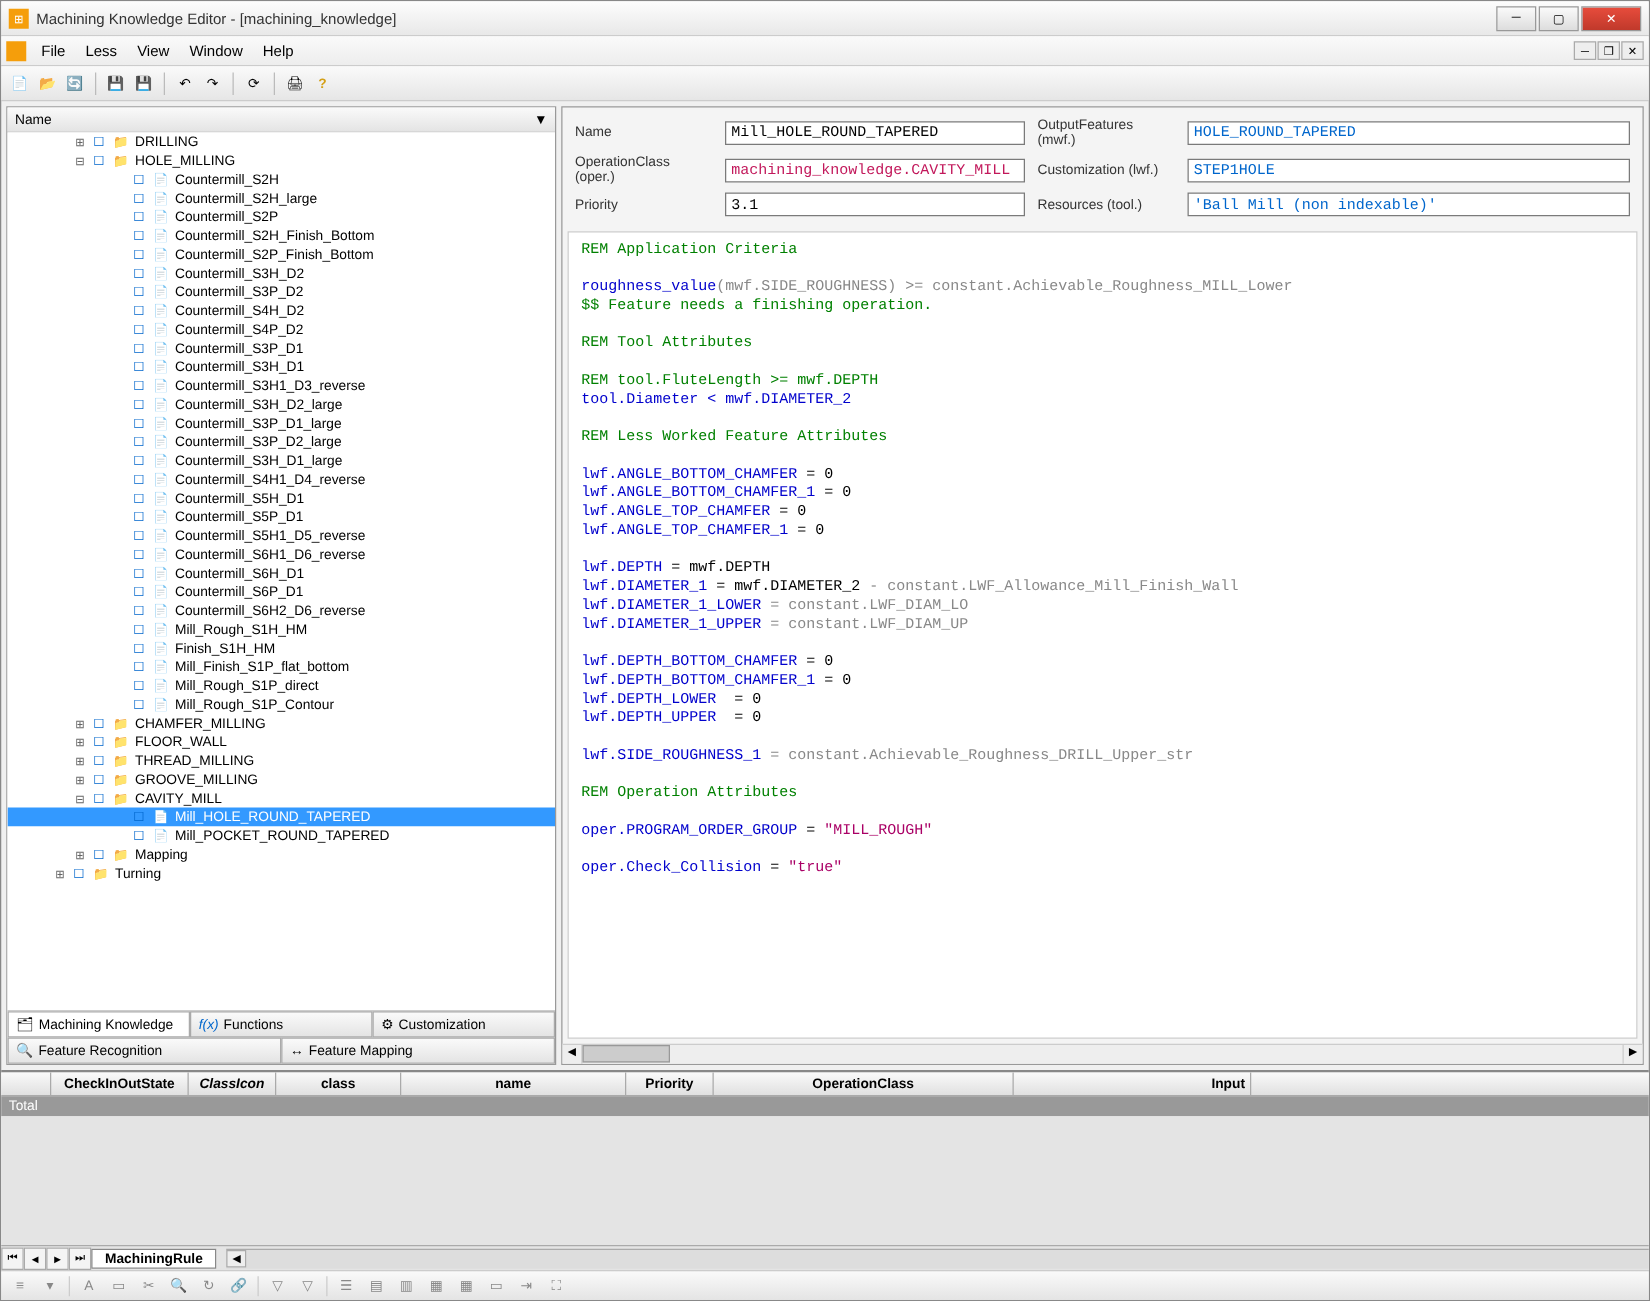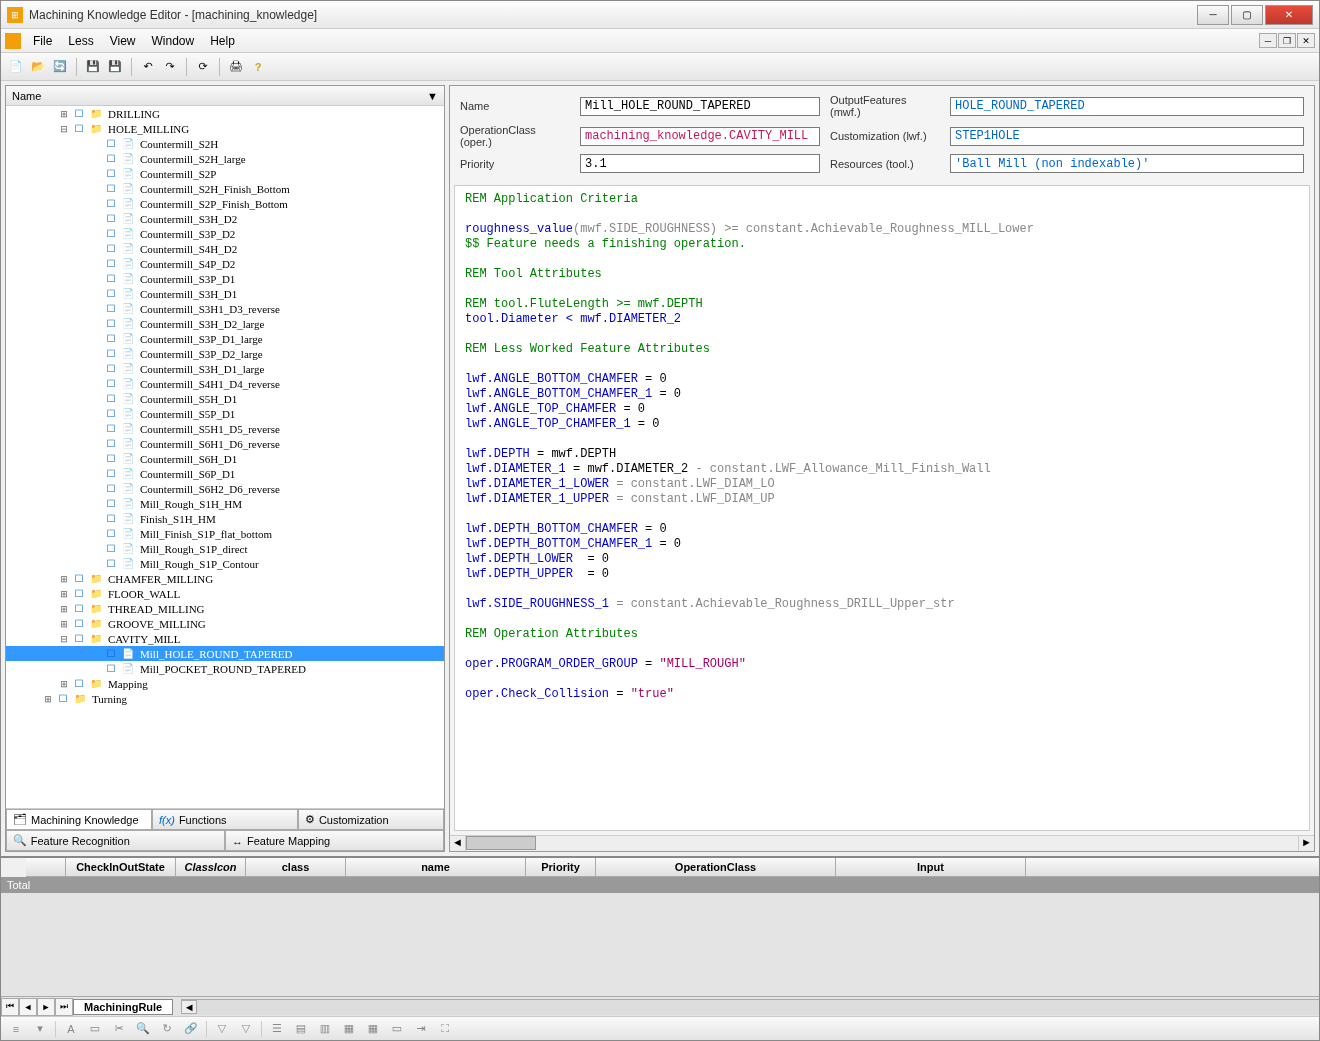--- a/index.html
+++ b/index.html
@@ -22,40 +22,40 @@
 .main { flex: 1; display: flex; min-height: 0; padding: 4px; gap: 4px; }
 .left-panel { width: 440px; display: flex; flex-direction: column; border: 1px solid #999; background:#fff; }
 .tree-header { height: 20px; background: linear-gradient(#fafafa, #e4e4e4); border-bottom: 1px solid #ccc; display:flex; align-items:center; padding:0 6px; justify-content:space-between; }
 .tree { flex:1; overflow:auto; background:#fff; font-size:11px; }
 .tree-row { display:flex; align-items:center; height:15px; padding-left:4px; white-space:nowrap; cursor:pointer; }
 .tree-row.selected { background:#3399ff; color:#fff; }
 .tree-toggle { width:12px; height:12px; display:inline-flex; align-items:center; justify-content:center; font-size:9px; color:#666; }
 .tree-icon { width:14px; height:14px; display:inline-flex; align-items:center; justify-content:center; font-size:10px; margin:0 2px; }
 .tree-icon.folder { color:#3b82f6; }
 .tree-icon.item { color:#059669; }
-.tree-label { padding:0 2px;font-family:Liberation Serif, serif; }
+.tree-label { padding:0 2px; }
 .bottom-tabs { display:flex; flex-wrap:wrap; border-top:1px solid #ccc; background:#f4f4f4; }
 .bottom-tab { flex:1; min-width:140px; border:1px solid #aaa; padding:3px 6px; font-size:11px; cursor:pointer; background:linear-gradient(#fafafa,#e4e4e4); display:flex; align-items:center; gap:4px; }
 .bottom-tab.active { background:#fff; }
 .right-panel { flex:1; display:flex; flex-direction:column; border:1px solid #999; background:#f4f4f4; }
 .form-area { padding:8px 10px; display:grid; grid-template-columns: 110px 240px 110px 1fr; gap:6px 10px; align-items:center; font-size:11px; }
 .form-label { color:#333; }
 .form-input { border:1px solid #7a7a7a; background:#fff; padding:2px 4px; font-family:'Courier New',monospace; font-size:12px; height:19px; }
 .form-input.blue { color:#0066cc; }
 .form-input.magenta { color:#c2185b; }
 .tab-strip { display:flex; border-bottom:1px solid #999; background:#eee; padding-left:6px; }
 .tab { border:1px solid #999; border-bottom:none; padding:3px 10px; font-size:11px; background:linear-gradient(#f4f4f4,#e0e0e0); cursor:pointer; margin-right:-1px; }
 .tab.active { background:#fff; position:relative; top:1px; }
 .code-area { flex:1; background:#fff; font-family:'Courier New',monospace; font-size:12px; padding:6px 10px; overflow:auto; white-space:pre; line-height:15px; border:1px solid #ccc; margin:4px; }
 .code-line span.green { color:#008000; }
 .code-line span.blue { color:#0000cc; }
 .code-line span.gray { color:#888; }
 .code-line span.str { color:#aa0066; }
 .bottom-grid { height:160px; border-top:2px solid #888; background:#f0f0f0; display:flex; flex-direction:column; }
-.grid-header { display:flex; background:linear-gradient(#fafafa,#e0e0e0); border-bottom:1px solid #aaa;margin-left:25px; }
+.grid-header { display:flex; background:linear-gradient(#fafafa,#e0e0e0); border-bottom:1px solid #aaa; }
 .grid-col { border-right:1px solid #aaa; padding:3px 4px; font-size:11px; font-weight:bold; text-align:center; }
 .grid-body { flex:1; background:#e4e4e4; }
 .grid-total { background:#999; color:#fff; padding:2px 6px; font-size:11px; }
 .sheet-tabs { display:flex; align-items:center; background:#e4e4e4; border-top:1px solid #aaa; height:20px; }
 .sheet-nav { display:flex; }
 .sheet-nav-btn { width:18px; height:18px; border:1px solid #aaa; background:#f4f4f4; font-size:9px; display:flex; align-items:center; justify-content:center; cursor:pointer; }
 .sheet-tab { border:1px solid #888; padding:1px 10px; background:#fff; font-size:11px; font-weight:bold; cursor:pointer; }
 .format-toolbar { height:24px; background:linear-gradient(#fafafa,#e4e4e4); border-top:1px solid #ccc; display:flex; align-items:center; padding:0 6px; gap:6px; }
 .format-toolbar .fbtn { width:18px; height:18px; border:1px solid transparent; display:flex; align-items:center; justify-content:center; color:#888; font-size:11px; }
 .statusbar { height:22px; background:linear-gradient(#fafafa,#e4e4e4); border-top:1px solid #ccc; display:flex; align-items:center; padding:0 8px; font-size:11px; }
@@ -414,21 +414,21 @@
 
   <div class="bottom-grid">
     <div class="grid-header">
       <div class="grid-col" style="width:40px;"></div>
       <div class="grid-col" style="width:110px;">CheckInOutState</div>
       <div class="grid-col" style="width:70px;font-style:italic;">ClassIcon</div>
       <div class="grid-col" style="width:100px;">class</div>
       <div class="grid-col" style="width:180px;">name</div>
       <div class="grid-col" style="width:70px;">Priority</div>
       <div class="grid-col" style="width:240px;">OperationClass</div>
-      <div class="grid-col" style="width:190px;">Input</div>
+      <div class="grid-col" style="width:190px;text-align:right;">Input</div>
     </div>
     <div class="grid-total">Total</div>
     <div class="grid-body"></div>
     <div class="sheet-tabs">
       <div class="sheet-nav">
         <div class="sheet-nav-btn">⏮</div>
         <div class="sheet-nav-btn">◄</div>
         <div class="sheet-nav-btn">►</div>
         <div class="sheet-nav-btn">⏭</div>
       </div>

